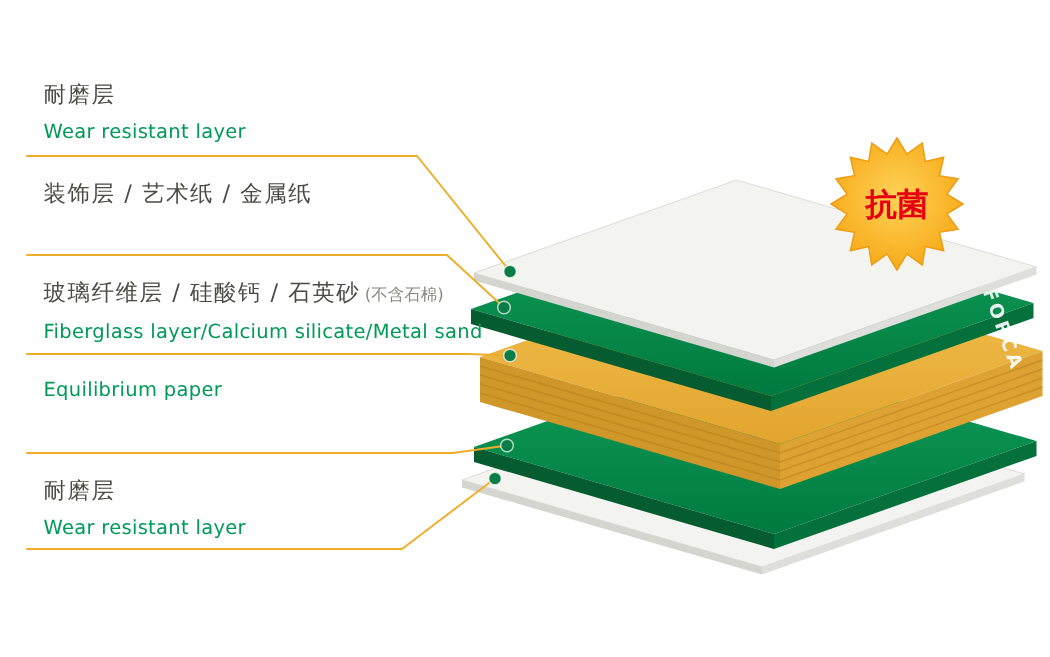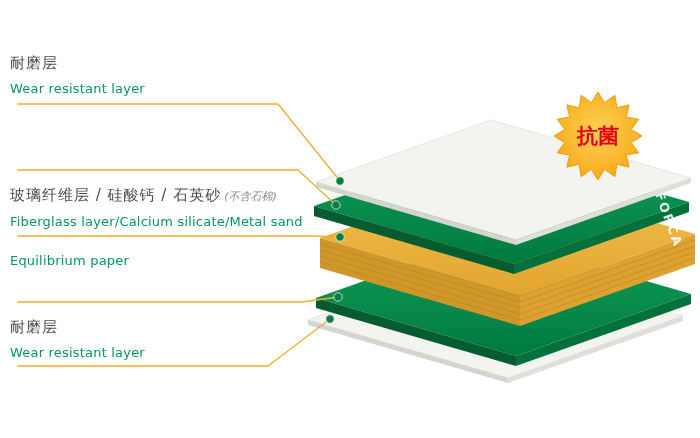--- a/index.html
+++ b/index.html
@@ -1,24 +1,24 @@
 <!DOCTYPE html>
 <html><head>
 <meta charset="utf-8">
 <style>
   html,body{margin:0;padding:0;background:#ffffff;}
   .stage{
     position:relative;width:700px;height:438px;background:#ffffff;
     font-family:"DejaVu Sans","Liberation Sans",sans-serif;overflow:hidden;
   }
   .diagram-svg{position:absolute;left:0;top:0;width:700px;height:438px;}
-  .label{position:absolute;left:10px;white-space:nowrap;}
+  .label{position:absolute;left:29px;white-space:nowrap;}
   .label .zh{font-size:15px;line-height:19px;color:#4a4a46;letter-spacing:1px;margin:0 0 7px 0;}
   .label .en{font-size:13px;line-height:17px;color:#009a57;letter-spacing:.2px;text-align:center;}
-  .label .note{font-size:11px;color:#8a8a85;letter-spacing:0;margin-left:3px;font-style:italic;}
+  .label .note{font-size:11px;color:#8a8a85;letter-spacing:0;margin-left:3px;}
   .l1{top:54px}.l2{top:120px}.l3{top:186px}.l4{top:252px}.l5{top:318px}
 </style>
 </head>
 <body>
 
 <div class="stage">
 
   <svg class="diagram-svg" viewBox="0 0 700 438" xmlns="http://www.w3.org/2000/svg">
     <defs>
       <linearGradient id="gGreen" x1="0" y1="0" x2="0" y2="1">
@@ -91,20 +91,21 @@
       <text x="598" y="143" text-anchor="middle" font-size="21" font-weight="bold" fill="#e60012">抗菌</text>
     </g>
   </svg>
 
   <div class="label l1">
     <div class="zh">耐磨层</div>
     <div class="en">Wear resistant layer</div>
   </div>
 
   <div class="label l2">
+    <div class="zh">装饰层 / 艺术纸 / 金属纸</div>
   </div>
 
   <div class="label l3">
     <div class="zh"><span>玻璃纤维层 / 硅酸钙 / 石英砂</span><span class="note">(不含石棉)</span></div>
     <div class="en">Fiberglass layer/Calcium silicate/Metal sand</div>
   </div>
 
   <div class="label l4">
     <div class="en">Equilibrium paper</div>
   </div>

